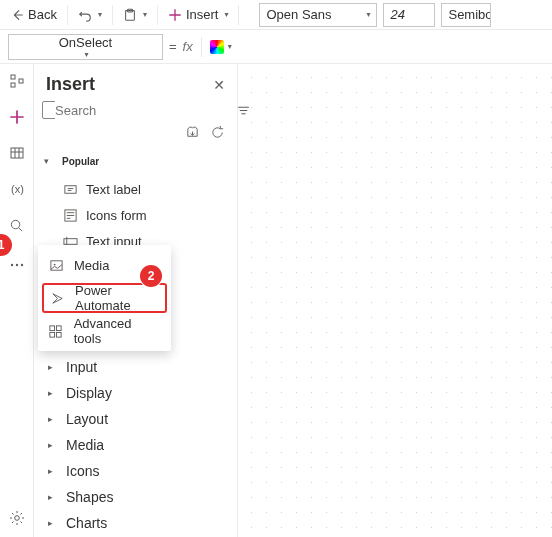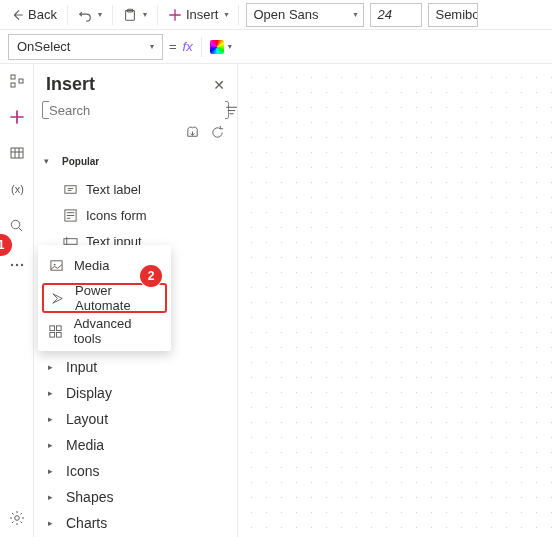--- a/index.html
+++ b/index.html
@@ -4,40 +4,40 @@
   <style>
     * { box-sizing: border-box; margin: 0; padding: 0; font-family: "Segoe UI", sans-serif; }
     body { width: 552px; height: 537px; overflow: hidden; background: #fff; font-size: 13px; color: #323130; }
     .toolbar { display: flex; align-items: center; height: 30px; border-bottom: 1px solid #edebe9; padding: 0 4px; gap: 2px; }
     .tbtn { display: flex; align-items: center; height: 26px; padding: 0 6px; gap: 4px; cursor: pointer; }
     .divider { width: 1px; height: 20px; background: #edebe9; margin: 0 2px; }
     .chev-sm { font-size: 8px; color: #666; margin-left: 2px; }
     .font-select, .size-select, .weight-select {
       height: 24px; border: 1px solid #c8c6c4; padding: 0 6px; display: flex; align-items: center; justify-content: space-between;
     }
-    .font-select { width: 118px; margin-left: 3px; }
+    .font-select { width: 118px; margin-left: 16px; }
     .size-select { width: 52px; margin-left: 4px; font-style: italic; }
     .weight-select { width: 50px; margin-left: 4px; padding-right: 0; }
     .fx-row { display: flex; align-items: center; height: 34px; border-bottom: 1px solid #edebe9; padding: 0 8px; gap: 6px; }
-    .prop-select { width: 155px; height: 26px; border: 1px solid #c8c6c4; display: flex; align-items: center; justify-content: space-between; padding: 0 8px; }
+    .prop-select { width: 155px; height: 26px; border: 1px solid #c8c6c4; display: flex; align-items: center; justify-content: space-between; padding: 0 8px; flex-direction: column; }
     .fx-eq { color: #605e5c; }
-    .fx-label { font-style: italic; color: #8b5cf6; }
+    .fx-label { font-style: italic; color: #737373; }
     .fx-color-sq { width: 14px; height: 14px; background: conic-gradient(red, yellow, lime, cyan, blue, magenta, red); border-radius: 2px; }
     .fx-dd-wrap { display: flex; align-items: center; gap: 2px; }
     .main { display: flex; height: calc(537px - 30px - 34px); }
     .rail { width: 34px; border-right: 1px solid #edebe9; display: flex; flex-direction: column; align-items: center; padding-top: 8px; gap: 18px; position: relative; }
     .rail-icon { width: 18px; height: 18px; display: flex; align-items: center; justify-content: center; color: #605e5c; cursor: pointer; }
     .rail .plus svg path { stroke: #b4307f; }
     .rail-spacer { flex: 1; }
     .panel { width: 204px; border-right: 1px solid #edebe9; display: flex; flex-direction: column; position: relative; }
     .panel-h { display: flex; align-items: center; justify-content: space-between; padding: 10px 12px 6px 12px; }
     .panel-h h2 { font-weight: 600; font-size: 18px; }
     .close-x { font-size: 14px; color: #605e5c; cursor: pointer; }
     .search-wrap { padding: 0 8px; }
-    .search { display: flex; align-items: center; height: 16px; border: 1px solid #8a8886; border-radius: 2px; padding: 8px 6px; }
+    .search { display: flex; align-items: center; height: 16px; border: 1px solid #8a8886; border-radius: 2px; padding: 8px 6px; gap: 6px; }
     .search input { border: none; outline: none; flex: 1; font-size: 13px; height: 22px; }
     .filter-ico { color: #605e5c; font-size: 12px; }
     .toolbar-icons { display: flex; justify-content: flex-end; gap: 10px; padding: 6px 12px 4px 12px; color: #605e5c; }
     .tree { padding: 2px 0; position: relative; overflow: visible; }
     .tree-hdr { display: flex; align-items: center; height: 30px; padding: 0 10px; gap: 8px; cursor: pointer; }
     .tree-hdr .chev { font-size: 9px; color: #605e5c; width: 10px; }
     .tree-hdr .label { font-weight: 600; font-size: 10px; }
     .item { display: flex; align-items: center; height: 26px; padding: 0 10px 0 28px; gap: 8px; cursor: pointer; }
     .ico { width: 16px; height: 16px; display: flex; align-items: center; justify-content: center; color: #605e5c; }
     .cat { display: flex; align-items: center; height: 26px; padding: 0 10px 0 14px; gap: 8px; cursor: pointer; font-size: 14px; }

